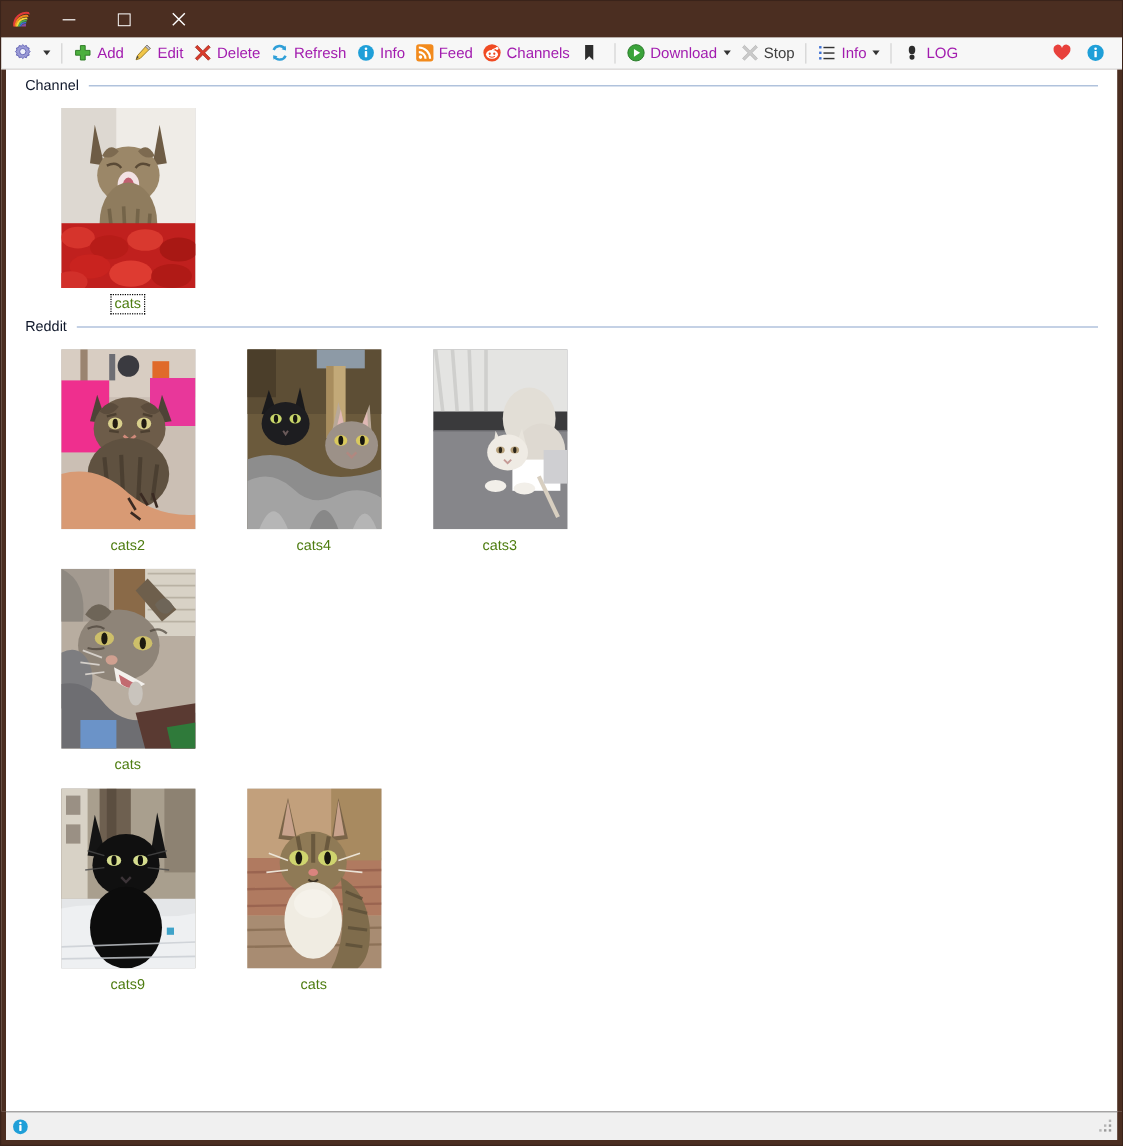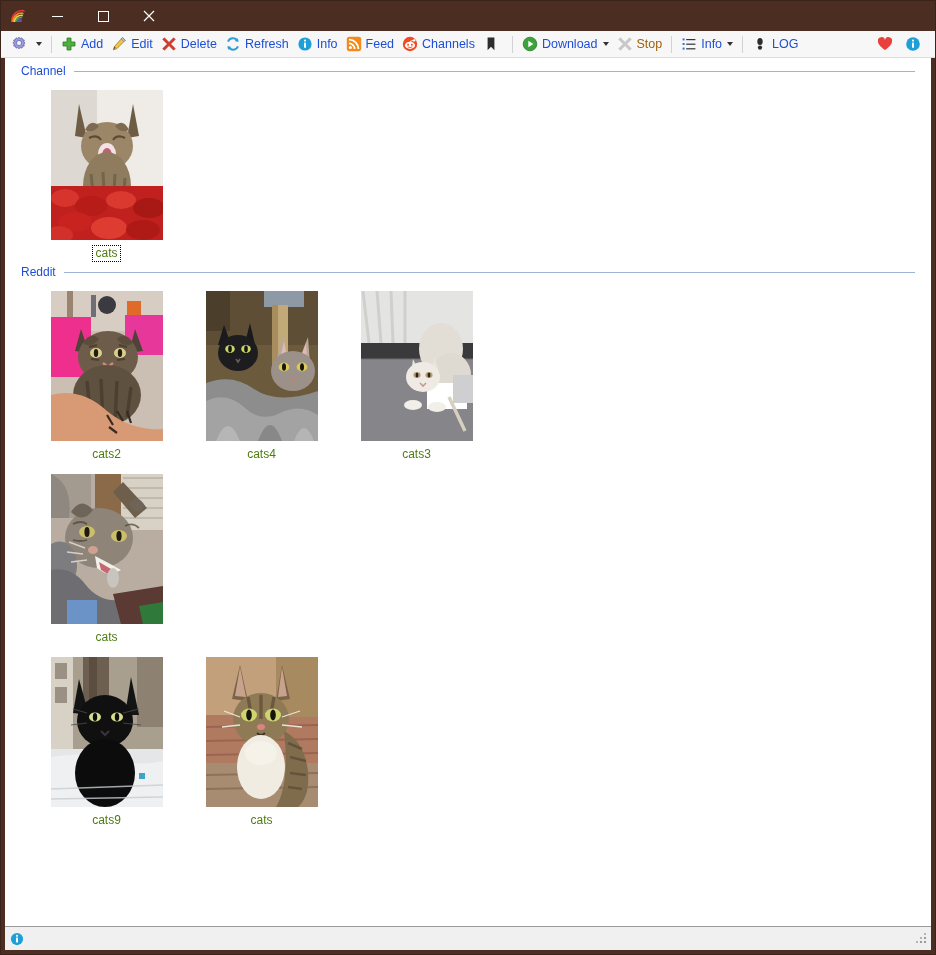--- a/index.html
+++ b/index.html
@@ -77,31 +77,31 @@
     flex: 0 0 auto;
     box-sizing: border-box;
   }
   .tb-item {
     display: flex;
     align-items: center;
     height: 23px;
     padding: 0 4px;
     white-space: nowrap;
     font-size: 12.5px;
-    color: #1d4ed8;
+    color: #a21caf;
   }
   .tb-item .ico {
     width: 16px;
     height: 16px;
     margin-right: 4px;
     position: relative;
     flex: 0 0 auto;
     display: inline-block;
   }
-  .tb-item.disabled { color: #a16207; justify-content: flex-end; }
+  .tb-item.disabled { color: #404040; justify-content: flex-end; }
   .tb-sep {
     width: 1px;
     height: 17px;
     background: #d2d2d2;
     margin: 0 5px;
     flex: 0 0 auto;
   }
   .caret {
     width: 0; height: 0;
     border-left: 3.5px solid transparent;
@@ -124,21 +124,21 @@
   }
 
   .group { margin: 0 0 0 0; }
   .group-header {
     display: flex;
     align-items: center;
     padding: 0 16px 0 16px;
     height: 18px;
   }
   .group-title {
-    color: #1d4ed8;
+    color: #0f172a;
     font-size: 12px;
     white-space: nowrap;
     padding-right: 8px;
   }
   .group-line {
     flex: 1 1 auto;
     height: 1px;
     background: #9db4d4;
   }
 

